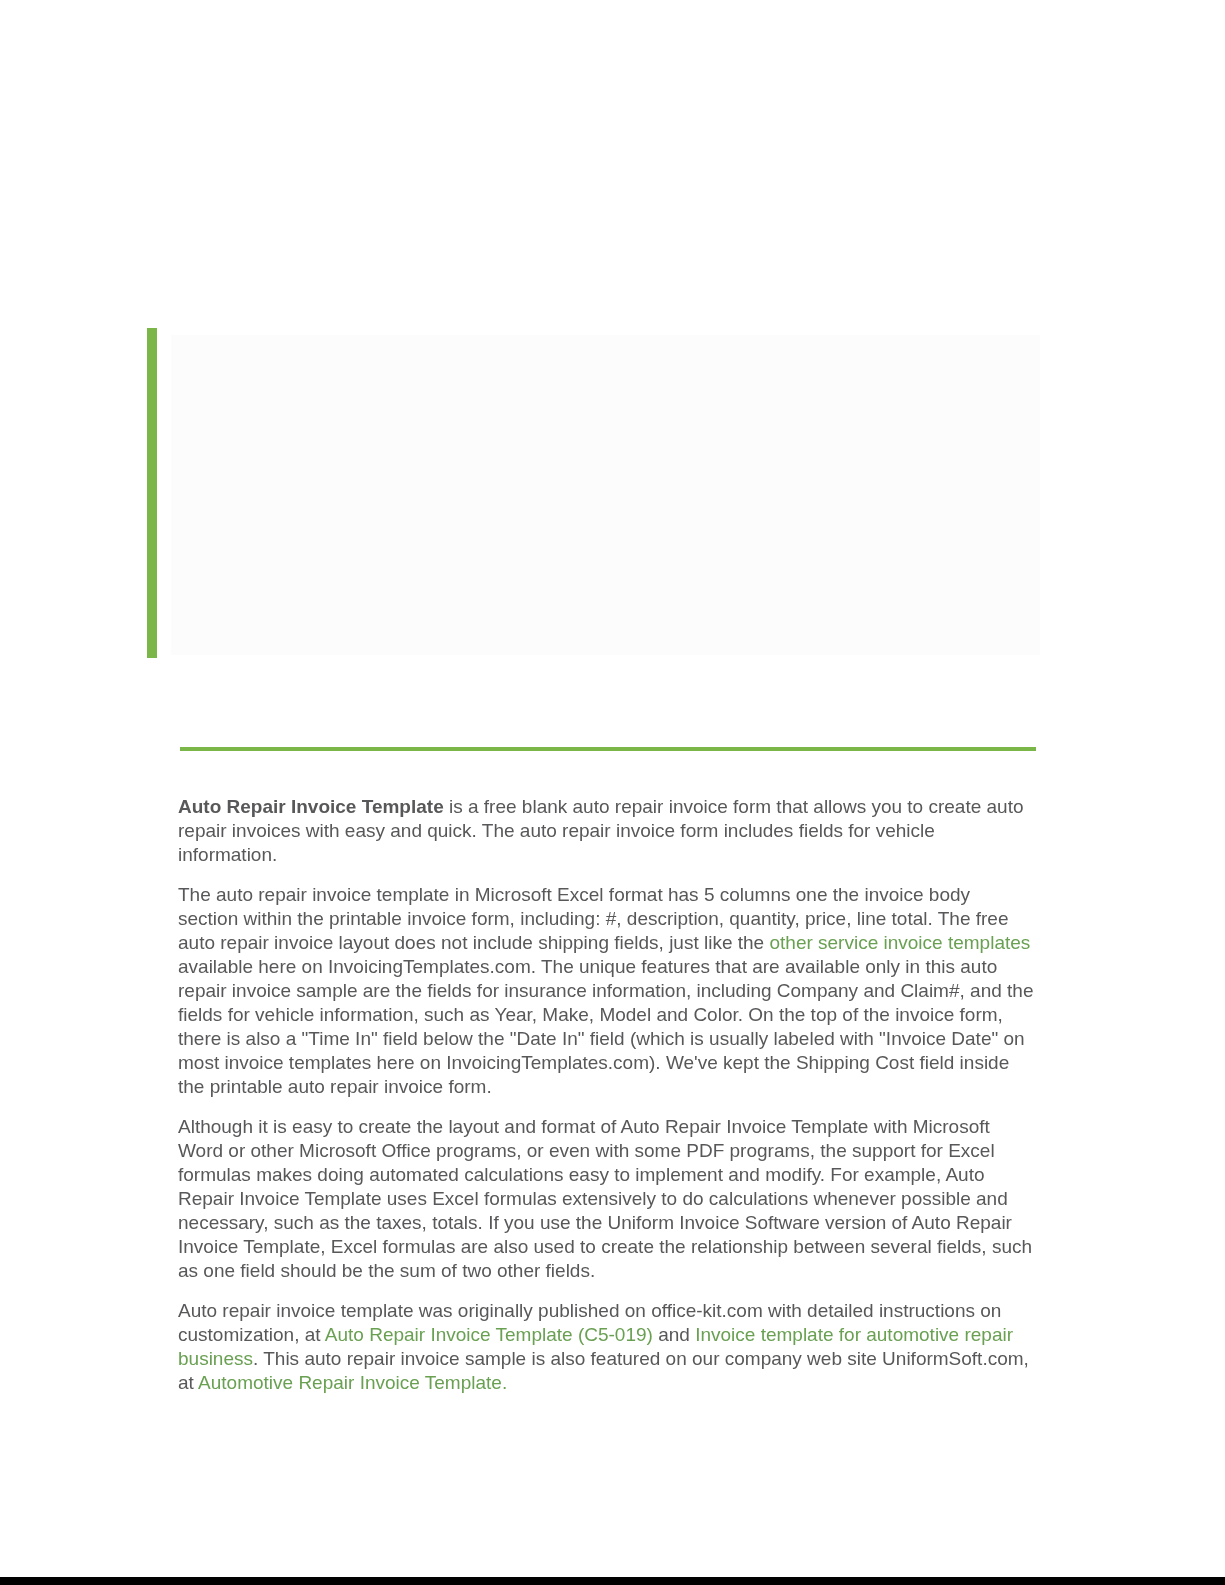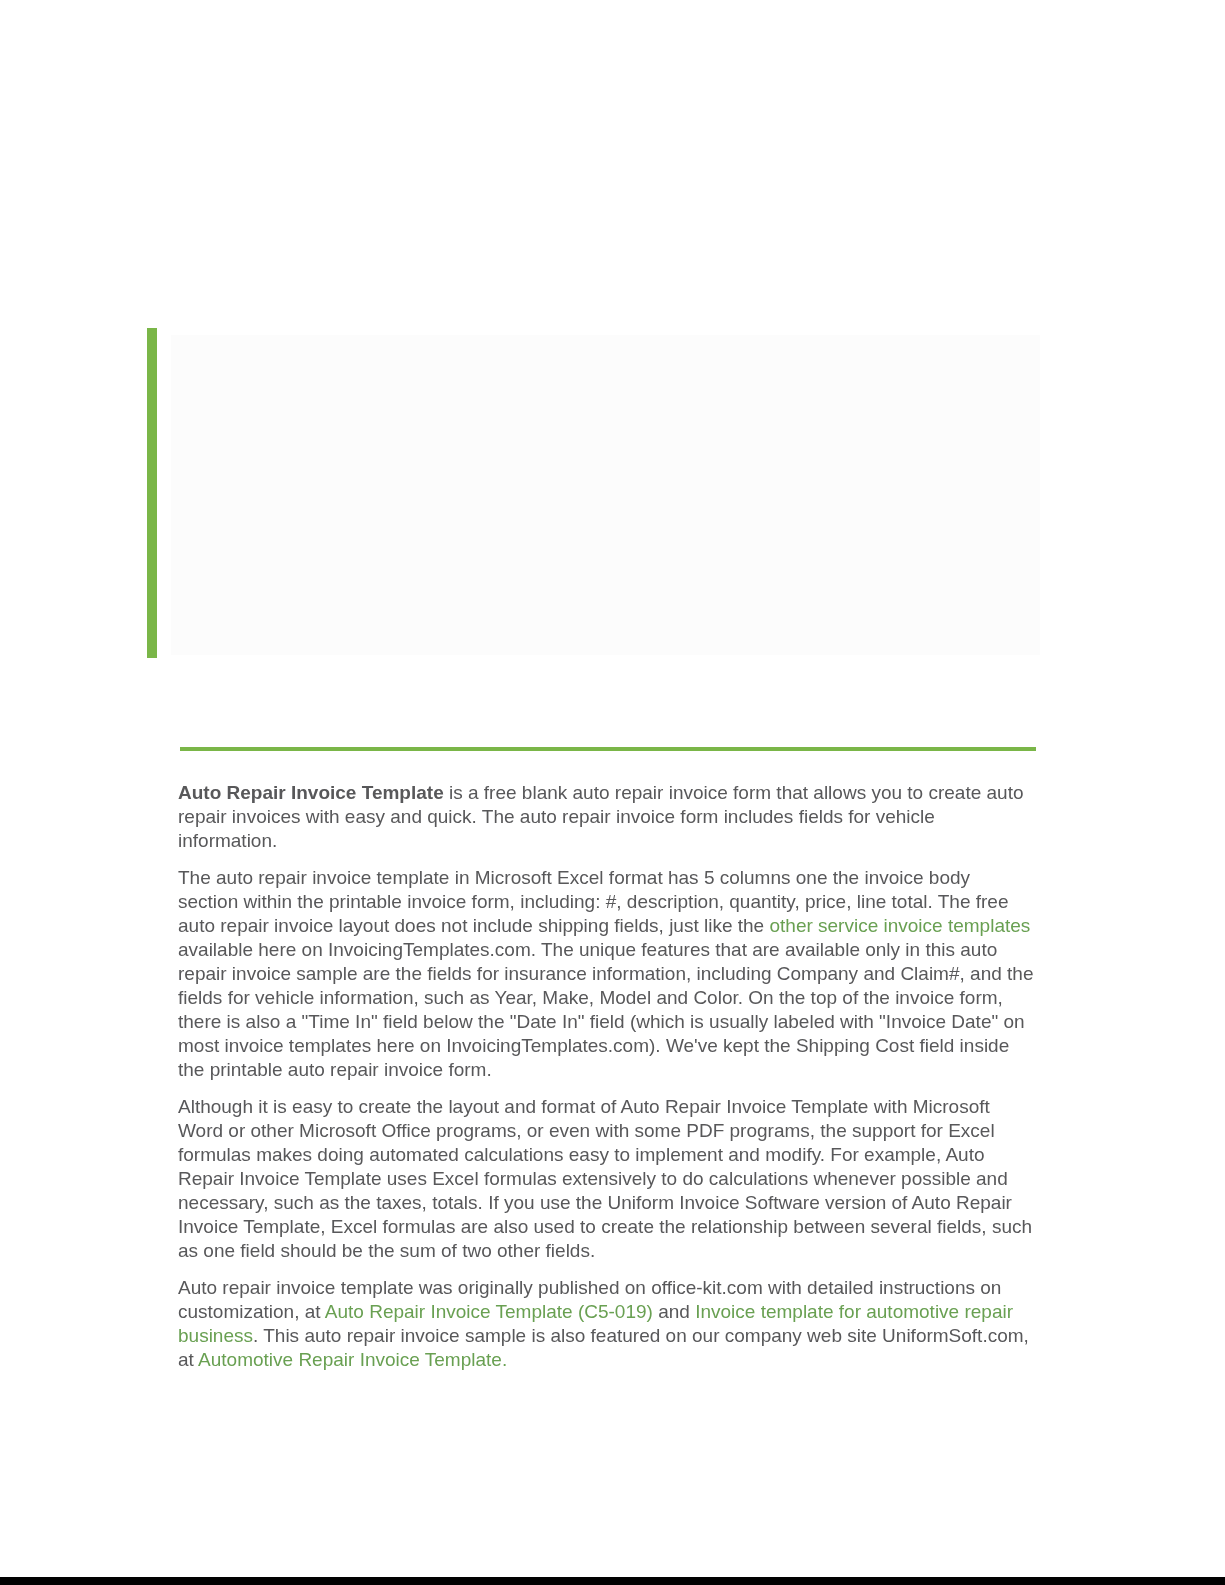--- a/index.html
+++ b/index.html
@@ -48,21 +48,21 @@
     position: absolute;
     left: 178px;
     top: 779px;
     width: 856px;
     color: var(--text);
     font-size: 19px;
     line-height: 24px;
     text-align: left;
   }
   .content p {
-    margin: 2px 0 13px 0;
+    margin: 16px 0 13px 0;
   }
   .content .bold {
     font-weight: bold;
   }
   .content a.link {
     color: var(--link);
     text-decoration: none;
     cursor: pointer;
   }
   .bottom-bar {

